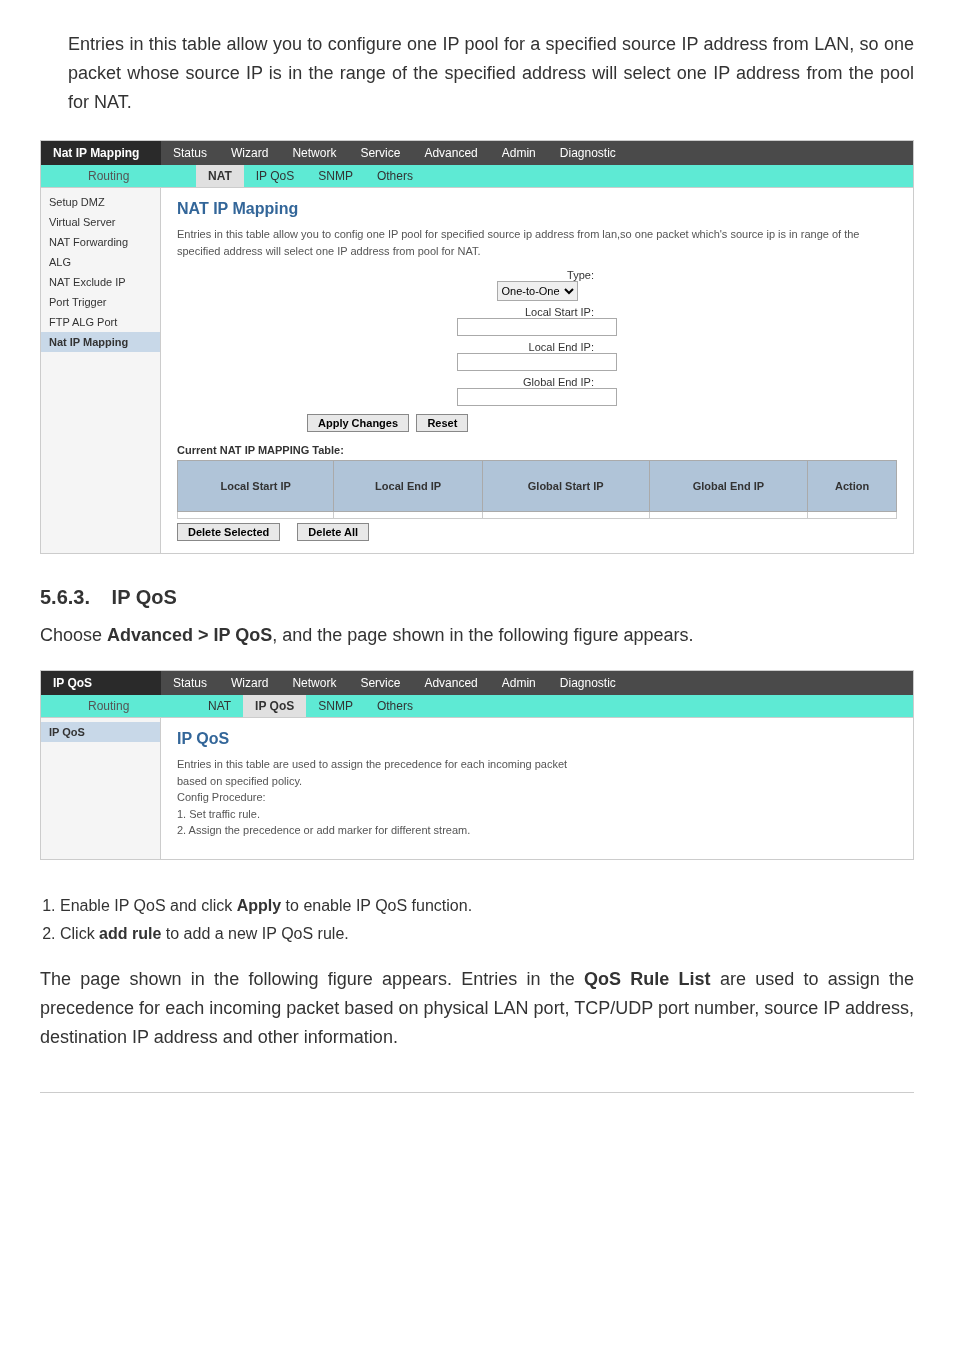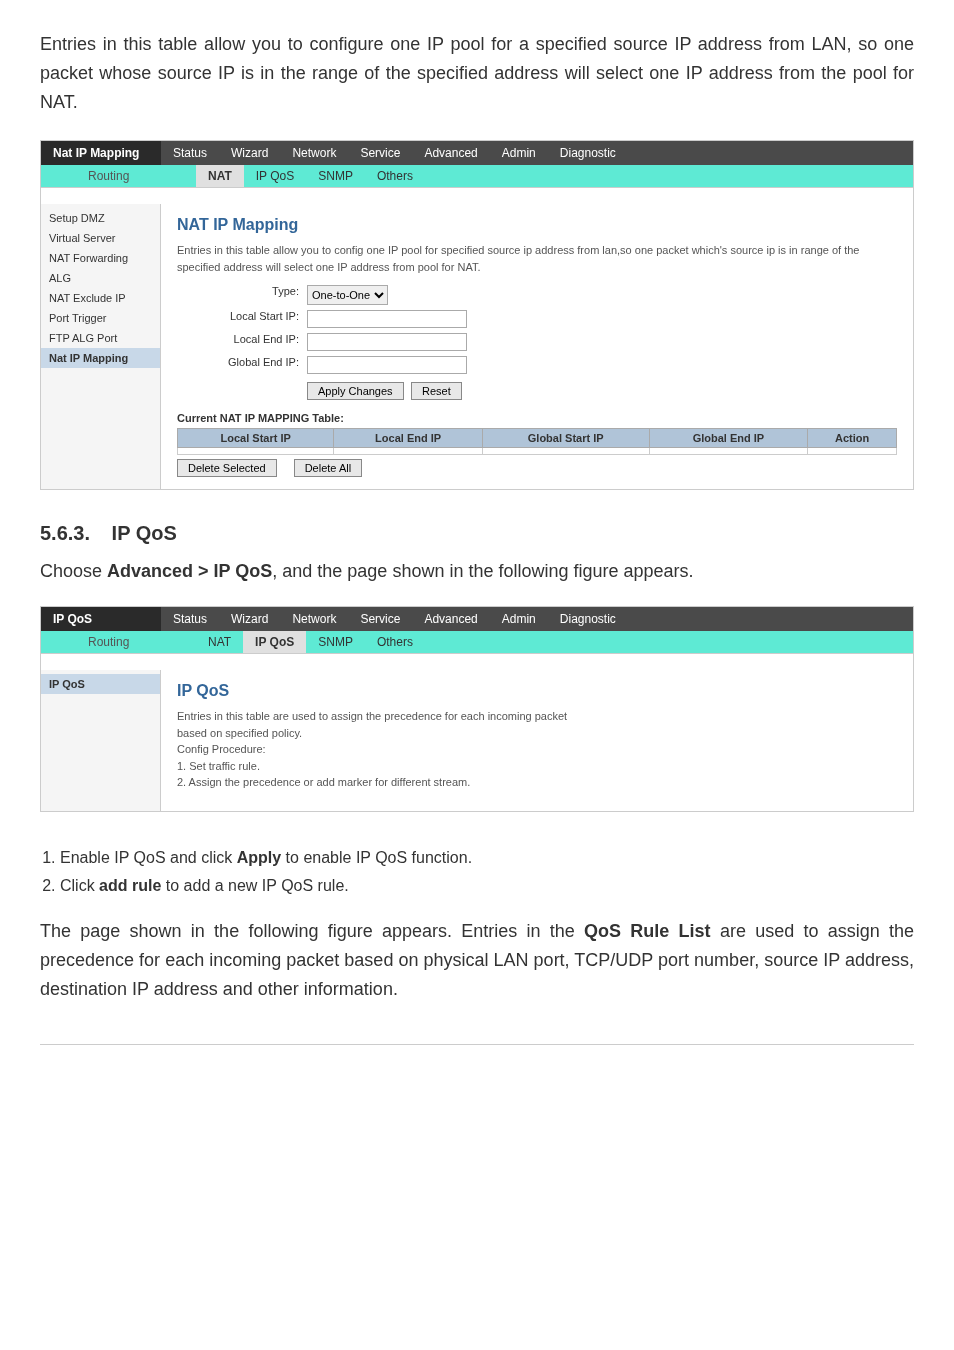--- a/index.html
+++ b/index.html
@@ -8,20 +8,21 @@
       font-size: 14px;
       background: #fff;
       color: #333;
       padding: 30px 40px;
     }
     .intro-text {
       font-size: 18px;
       line-height: 1.6;
       margin-bottom: 24px;
       text-align: justify;
+      margin-left: 28px;
     }
     
     .panel-container {
       border: 1px solid #ccc;
       margin-bottom: 32px;
       font-size: 12px;
     }
     
     .nav-bar {
       display: flex;
@@ -56,21 +57,20 @@
       color: #555;
     }
     .sub-nav-bar .sub-cell.highlight {
       background: #e0e0e0;
       font-weight: bold;
       color: #333;
     }
     
     .content-area {
       display: flex;
-      margin-top: 16px;
     }
     .sidebar {
       width: 120px;
       background: #f5f5f5;
       border-right: 1px solid #ccc;
       padding: 4px 0;
     }
     .sidebar-item {
       padding: 4px 8px;
       font-size: 11px;
@@ -92,22 +92,24 @@
       margin-bottom: 8px;
     }
     .desc-text {
       font-size: 11px;
       color: #555;
       margin-bottom: 10px;
       line-height: 1.5;
     }
     .form-row {
       display: flex;
+      align-items: center;
       margin-bottom: 5px;
       font-size: 11px;
+      flex-direction: column;
     }
     .form-label {
       width: 130px;
       text-align: right;
       padding-right: 8px;
       color: #333;
     }
     .form-input {
       width: 160px;
       height: 18px;
@@ -120,40 +122,41 @@
       border: 1px solid #aaa;
       font-size: 11px;
     }
     .btn {
       padding: 2px 10px;
       font-size: 11px;
       border: 1px solid #888;
       background: #e8e8e8;
       cursor: pointer;
       margin-right: 4px;
+      font-weight: bold;
     }
     .btn-row {
       margin: 8px 0 12px 0;
       padding-left: 130px;
     }
     .table-section-title {
       font-size: 11px;
       font-weight: bold;
       color: #333;
       margin-bottom: 4px;
     }
     .mapping-table {
       width: 100%;
       border-collapse: collapse;
       font-size: 11px;
     }
     .mapping-table th {
       background: #b0c4d8;
       border: 1px solid #aaa;
-      padding: 3px 6px;
+      padding: 19px 6px;
       text-align: center;
     }
     .mapping-table td {
       border: 1px solid #ccc;
       padding: 3px 6px;
       text-align: center;
     }
     .delete-row {
       margin-top: 4px;
       display: flex;

